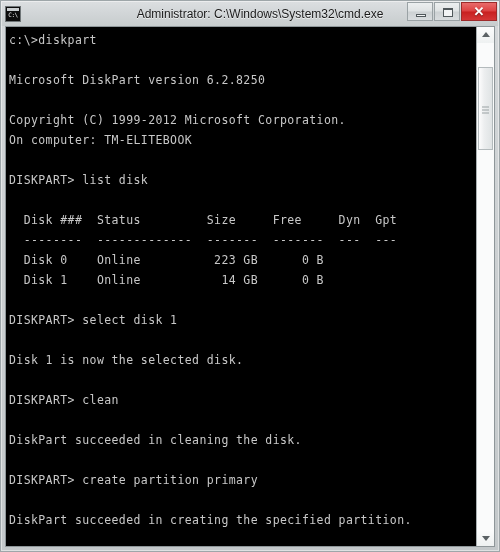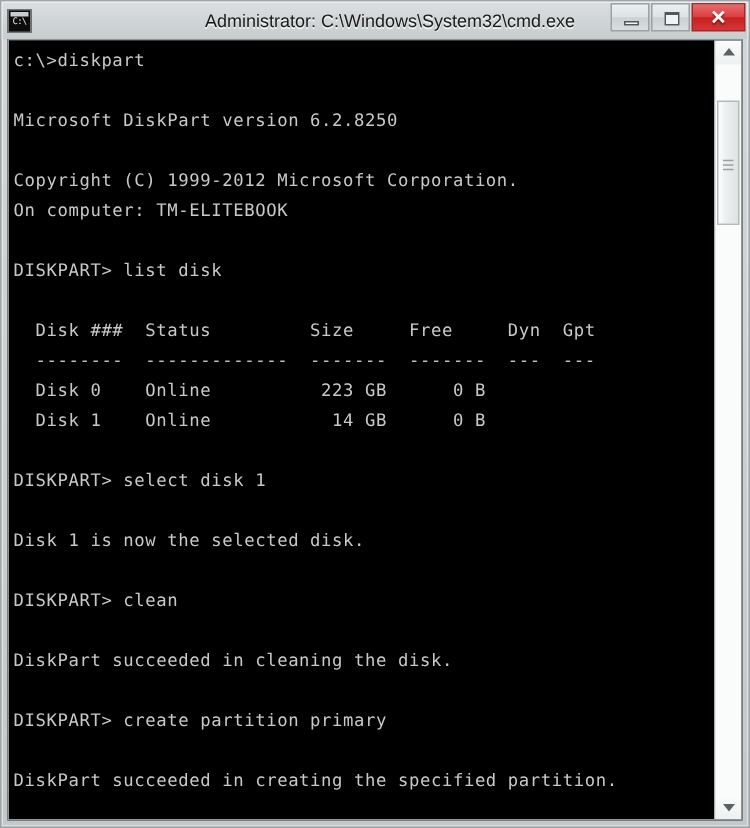--- a/index.html
+++ b/index.html
@@ -145,20 +145,21 @@
     flex: 1 1 auto;
     background: #000000;
     color: #c8c8c8;
     font-family: "DejaVu Sans Mono", monospace;
     font-size: 11.5px;
     line-height: 20px;
     padding: 3px 0 0 3px;
     white-space: pre;
     overflow: hidden;
     letter-spacing: 0.4px;
+    border-radius: 27px;
   }
   #console .line {
     height: 20px;
     white-space: pre;
   }
   #console .blank {
     height: 20px;
   }
 
   

